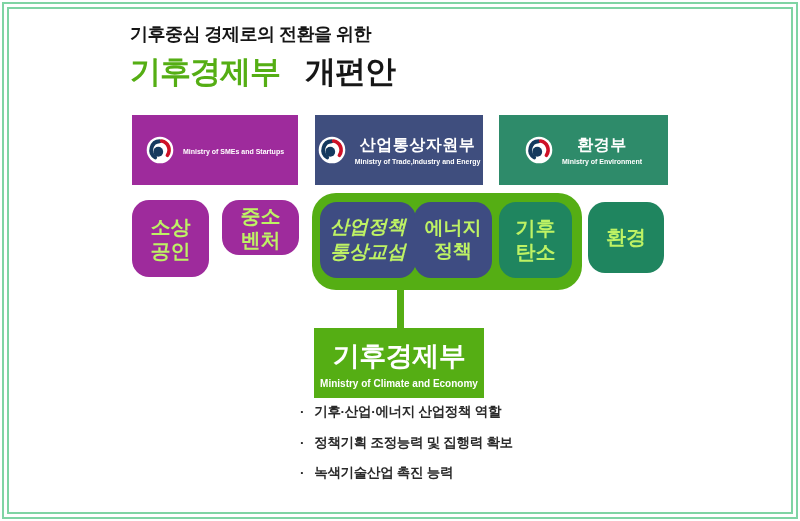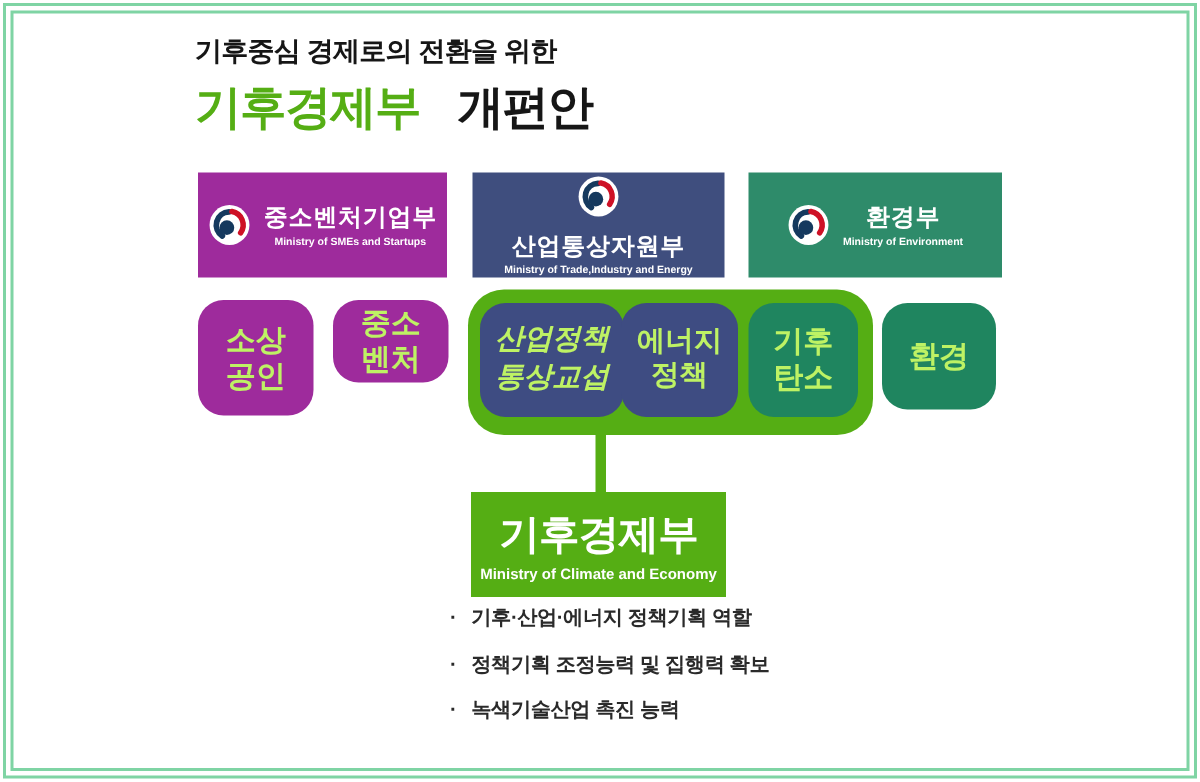--- a/index.html
+++ b/index.html
@@ -16,21 +16,21 @@
   .main-title{font-size:31px;font-weight:800;color:#161616;letter-spacing:-1px;margin-top:5px;}
   .main-title .hl{color:#55ae14;}
   .main-title .rest{margin-left:25px;}
 
   
   .ministry{
     position:absolute;top:115px;height:70px;display:flex;align-items:center;justify-content:center;
     gap:9px;color:#ffffff;
   }
   .m-smes{left:132px;width:166px;background:#9e2b9c;}
-  .m-motie{left:315px;width:168px;background:#3f4e7e;flex-direction:column;}
+  .m-motie{left:315px;width:168px;background:#3f4e7e;}
   .m-moe{left:499px;width:169px;background:#2e8b6a;}
   .m-text{display:flex;flex-direction:column;align-items:center;}
   .m-name{font-size:16px;font-weight:bold;letter-spacing:0.5px;white-space:nowrap;}
   .m-en{font-size:7px;font-weight:bold;margin-top:2px;white-space:nowrap;}
   .emblem{width:28px;height:28px;flex:0 0 auto;}
 
   
   .chip{
     position:absolute;border-radius:17px;color:#bef264;font-weight:bold;text-align:center;
     display:flex;flex-direction:column;align-items:center;justify-content:center;
@@ -73,21 +73,20 @@
   </div>
 
   <div class="ministry m-smes">
     <svg class="emblem" viewBox="0 0 40 40">
       <circle cx="20" cy="20" r="19" fill="#ffffff"></circle>
       <path d="M 19.5 7.5 A 12.5 12.5 0 0 0 13.2 30.5" fill="none" stroke="#15395e" stroke-width="5.5" stroke-linecap="round"></path>
       <circle cx="17.5" cy="22.5" r="7" fill="#15395e"></circle>
       <path d="M 22.3 7.2 A 13 13 0 0 1 30.6 27.5" fill="none" stroke="#ce1126" stroke-width="5.2" stroke-linecap="round"></path>
     </svg>
     <div class="m-text">
-      <div class="m-name">중소벤처기업부</div>
       <div class="m-en">Ministry of SMEs and Startups</div>
     </div>
   </div>
 
   <div class="ministry m-motie">
     <svg class="emblem" viewBox="0 0 40 40">
       <circle cx="20" cy="20" r="19" fill="#ffffff"></circle>
       <path d="M 19.5 7.5 A 12.5 12.5 0 0 0 13.2 30.5" fill="none" stroke="#15395e" stroke-width="5.5" stroke-linecap="round"></path>
       <circle cx="17.5" cy="22.5" r="7" fill="#15395e"></circle>
       <path d="M 22.3 7.2 A 13 13 0 0 1 30.6 27.5" fill="none" stroke="#ce1126" stroke-width="5.2" stroke-linecap="round"></path>
@@ -140,21 +139,21 @@
 
   <div class="connector"></div>
   <div class="new-ministry">
     <div class="nm-name">기후경제부</div>
     <div class="nm-en">Ministry of Climate and Economy</div>
   </div>
 
   <div class="bullets">
     <div class="bullet-row">
       <span class="bullet-marker">·</span>
-      <span class="bullet-text">기후·산업·에너지 정책기획 역할</span>
+      <span class="bullet-text">기후·산업·에너지 산업정책 역할</span>
     </div>
     <div class="bullet-row">
       <span class="bullet-marker">·</span>
       <span class="bullet-text">정책기획 조정능력 및 집행력 확보</span>
     </div>
     <div class="bullet-row">
       <span class="bullet-marker">·</span>
       <span class="bullet-text">녹색기술산업 촉진 능력</span>
     </div>
   </div>

